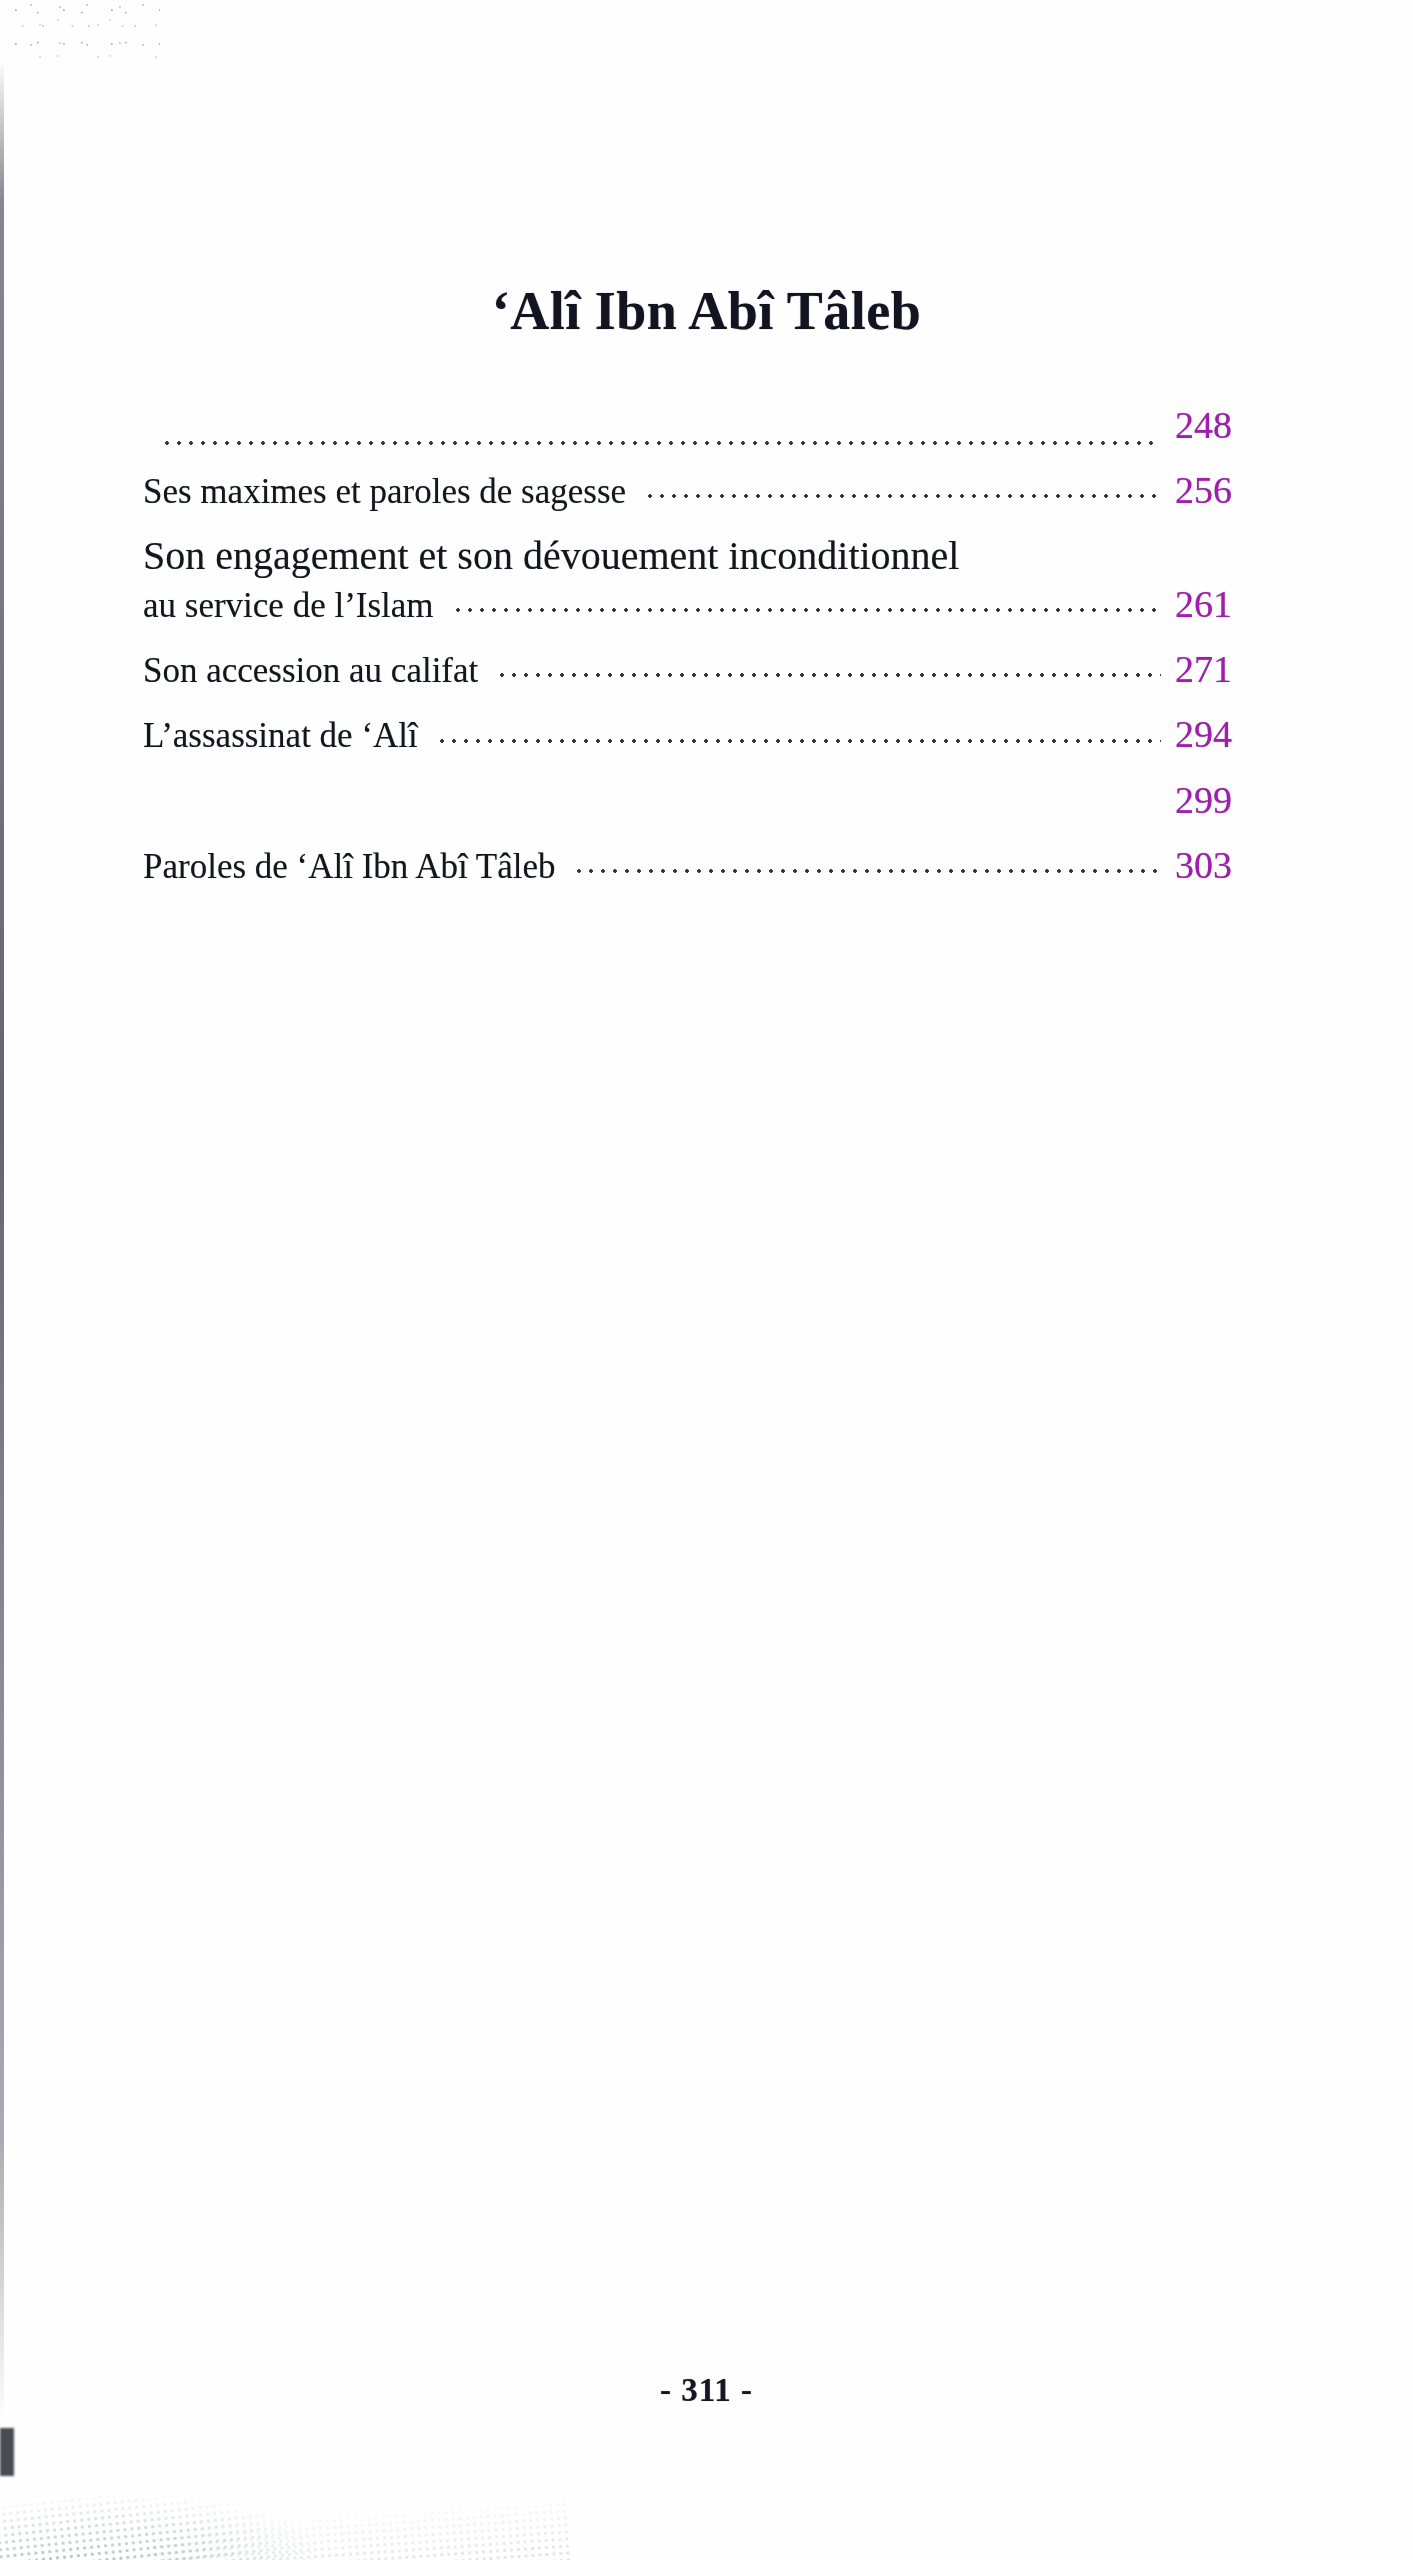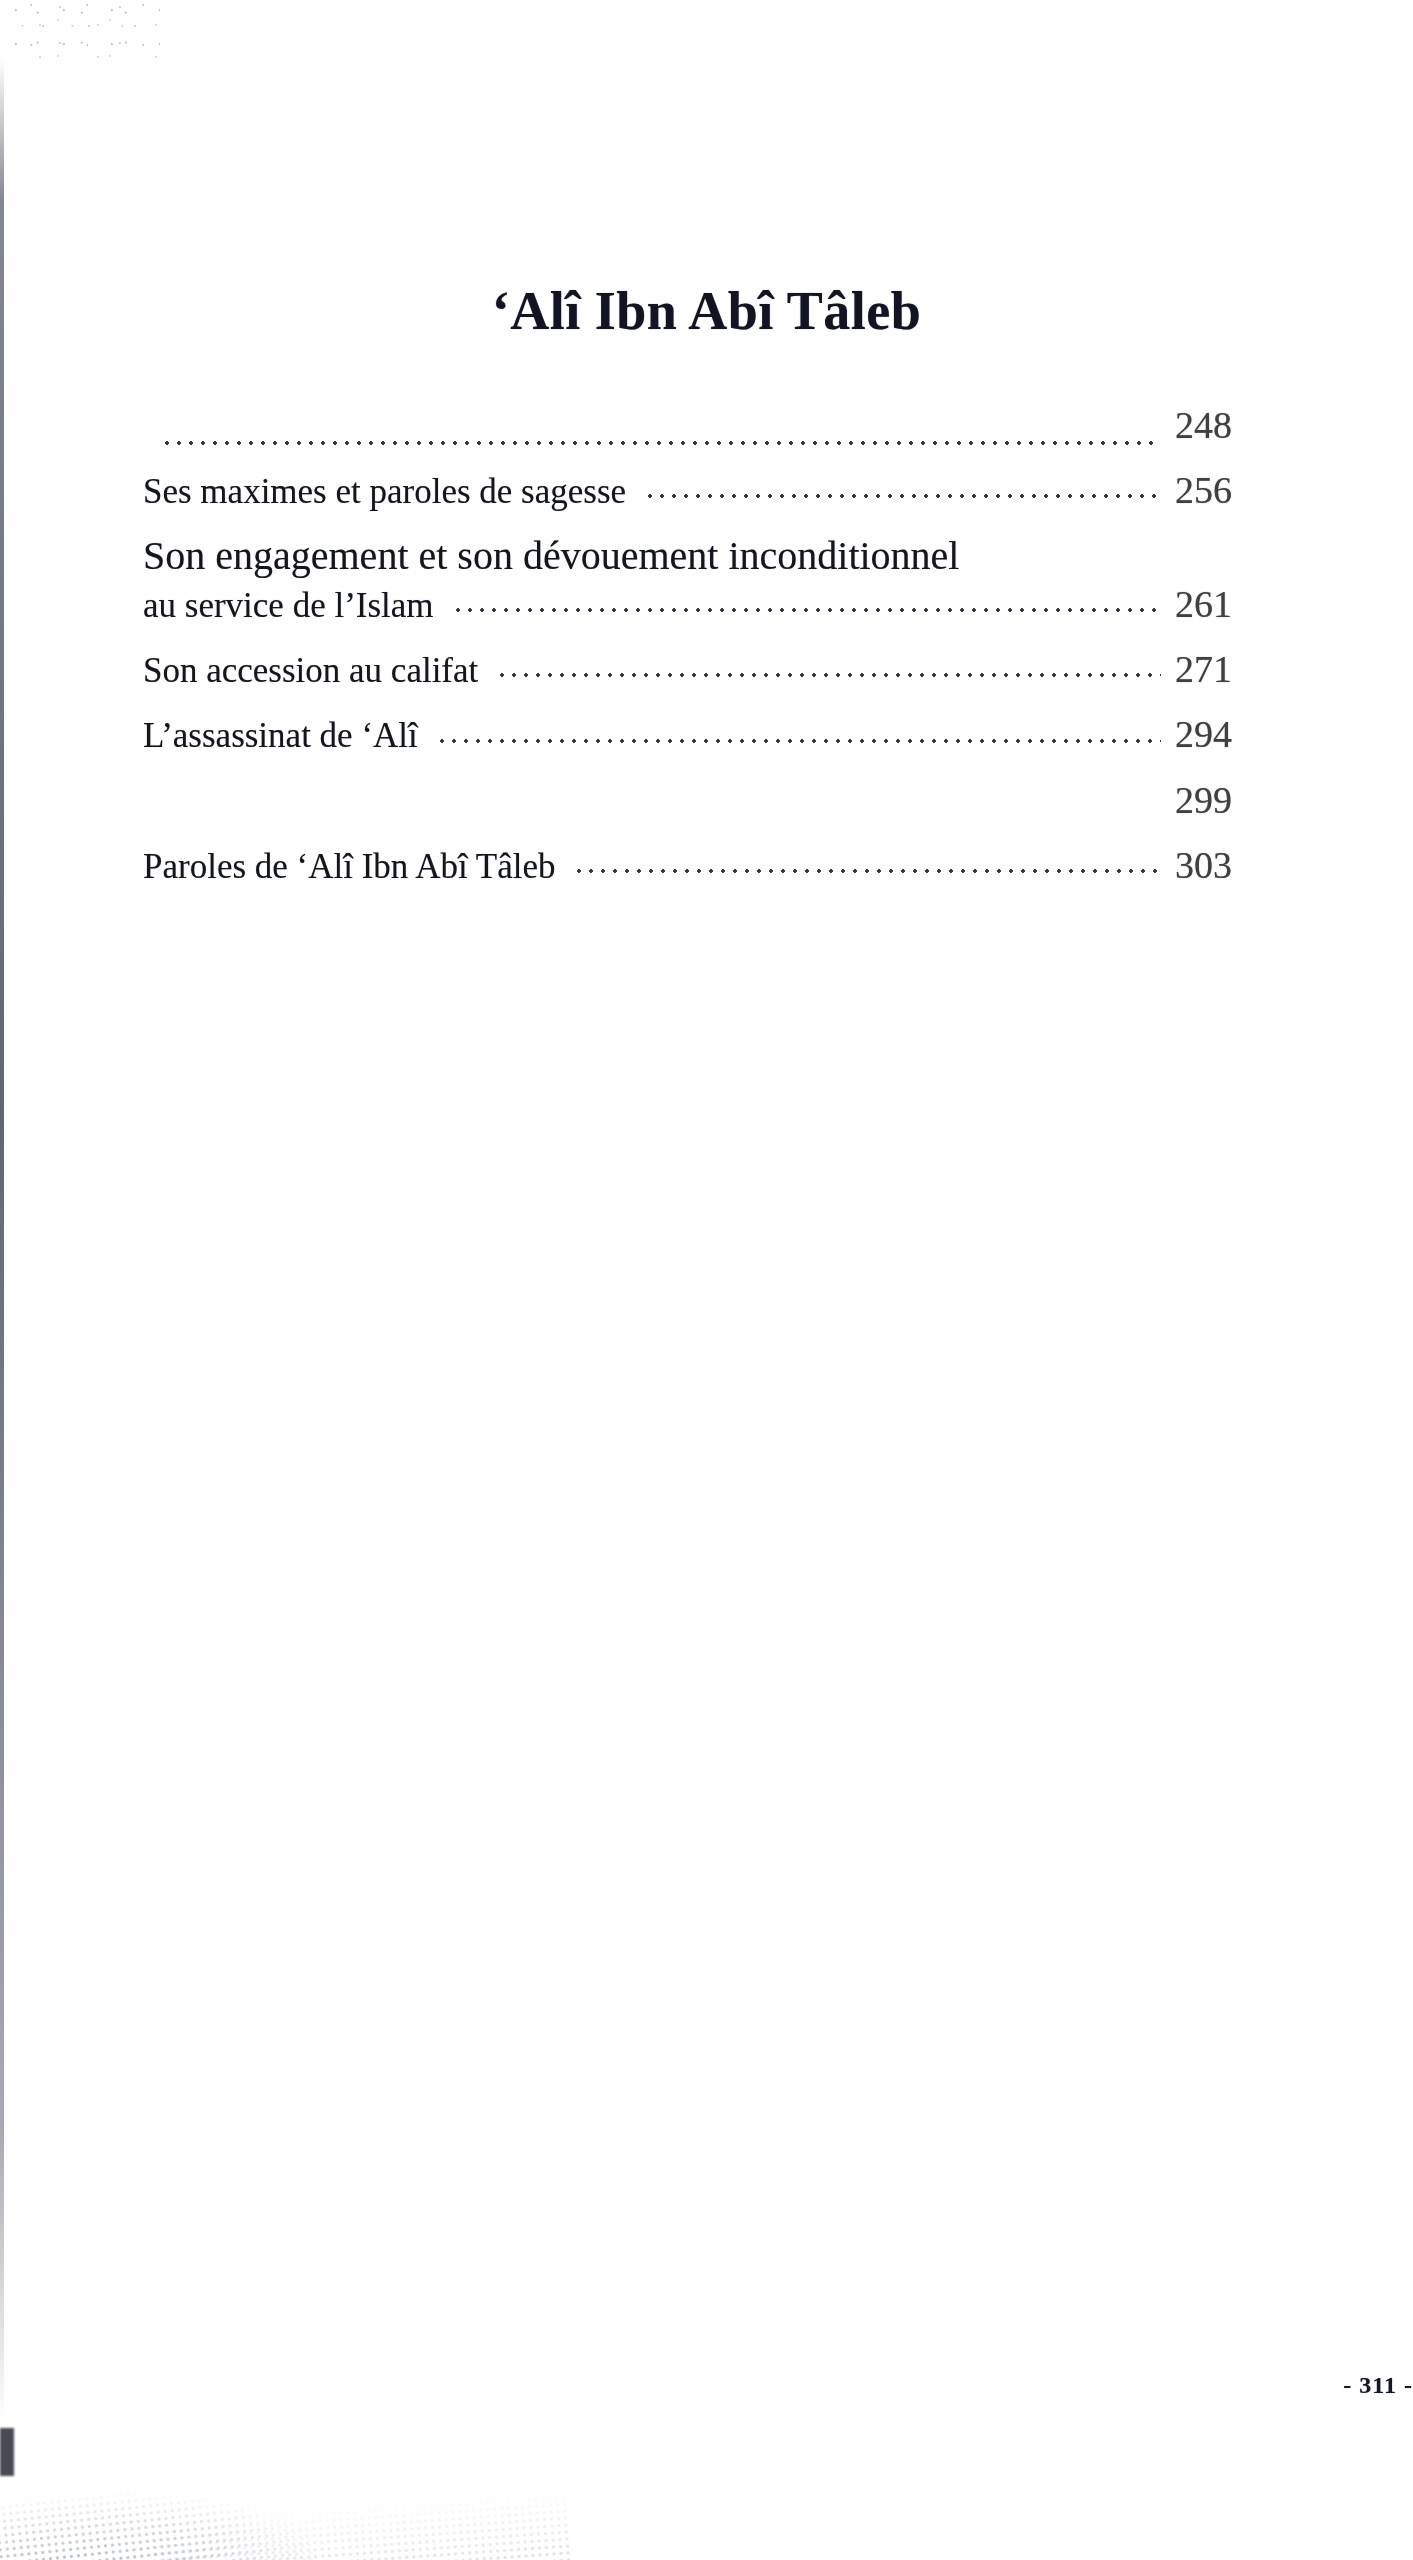--- a/index.html
+++ b/index.html
@@ -172,31 +172,31 @@
     background-repeat: repeat-x;
     opacity: .92;
   }
 
   .page-num {
     flex: 0 0 92px;
     text-align: left;
     font-size: 38px;
     line-height: 1.32;
     font-weight: 500;
-    color: #404040;
+    color: #a21caf;
     text-shadow: 0 0 1px rgba(25,30,45,.5);
   }
 
   .footer {
     position: absolute;
     left: 0;
     right: 0;
     top: 2372px;
-    text-align: right;
-    font-size: 24px;
+    text-align: center;
+    font-size: 33px;
     font-weight: bold;
     letter-spacing: 1px;
     color: #141726;
     text-shadow: 0 0 1px rgba(25,30,45,.5);
   }
 </style>
 </head>
 <body>
 
 <div class="page">

